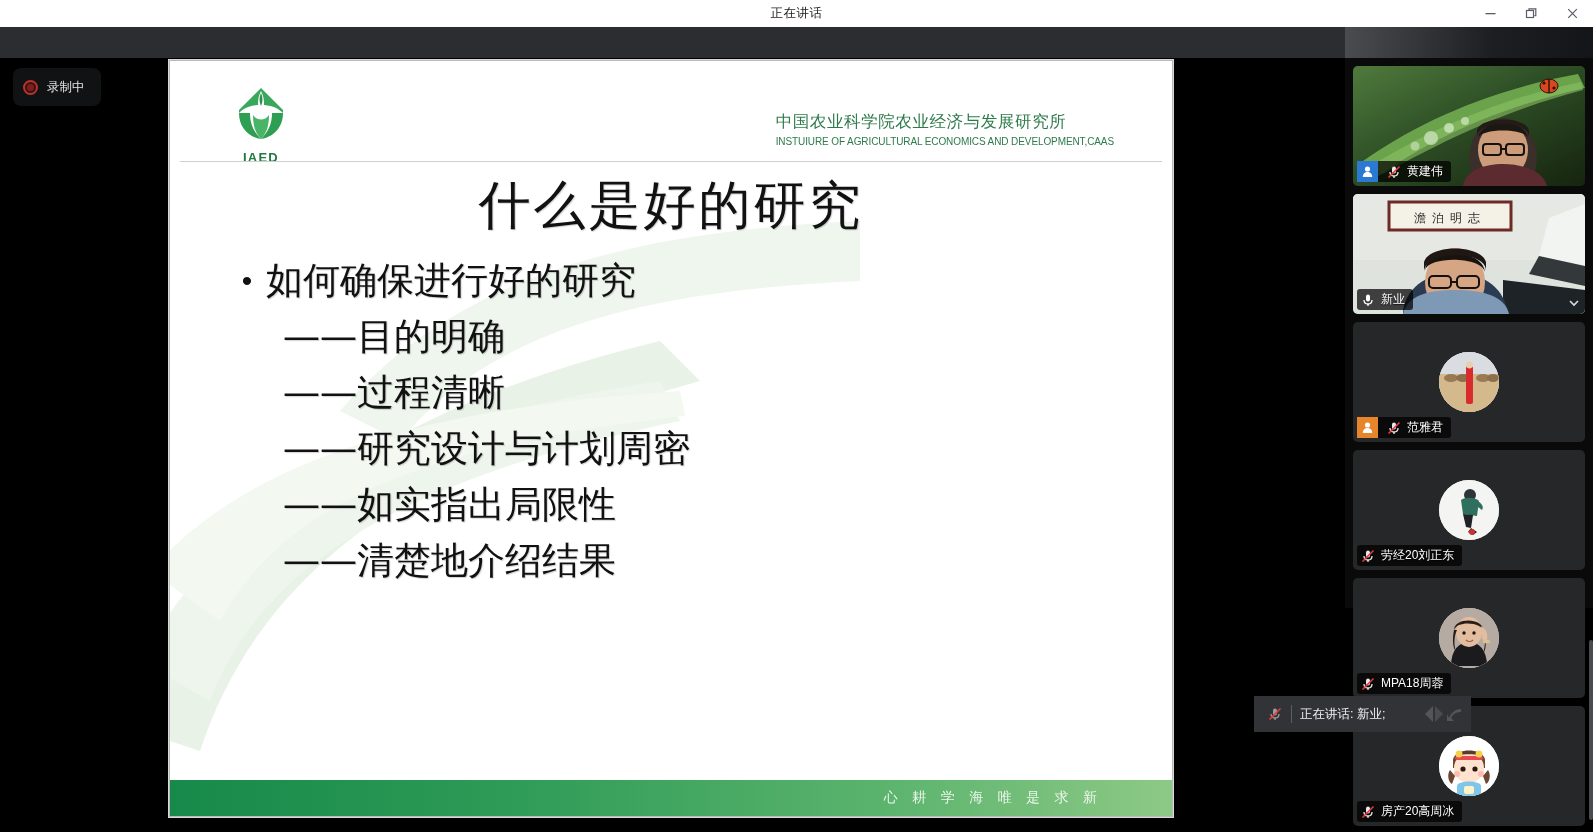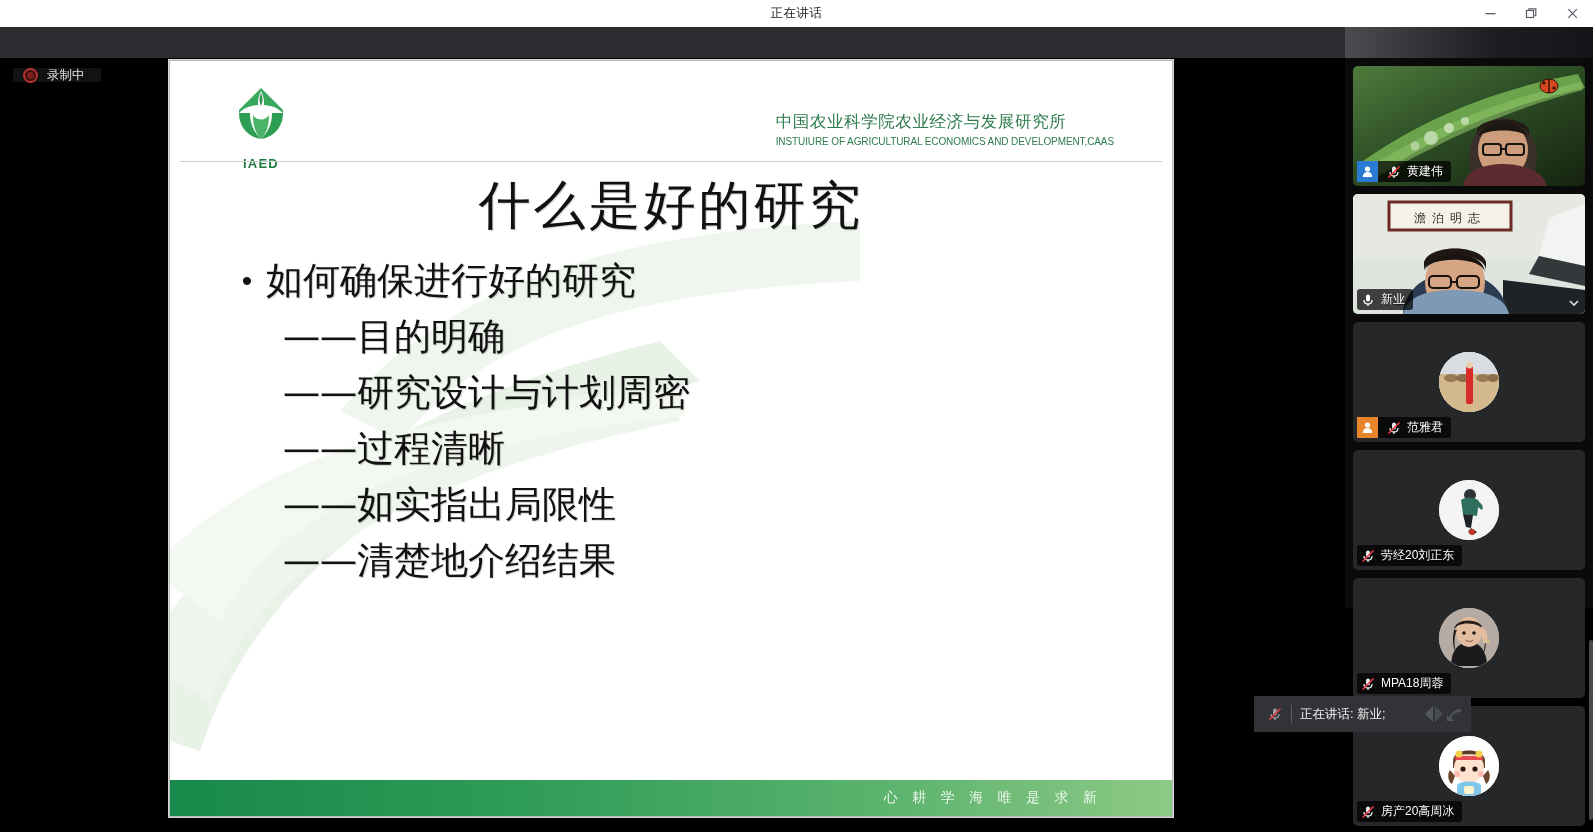--- a/index.html
+++ b/index.html
@@ -43,22 +43,22 @@
 
   
   .stage {
     position: absolute; left: 0; top: 58px; width: 1345px; height: 774px;
     background: #000;
   }
 
   
   .rec-badge {
     position: absolute; left: 13px; top: 10px;
-    height: 14px; padding: 0 16px 0 10px;
-    background: #111214; border-radius: 0;
+    height: 38px; padding: 0 16px 0 10px;
+    background: #111214; border-radius: 8px;
     display: flex; align-items: center; gap: 9px;
   }
   .rec-dot {
     width: 15px; height: 15px; border-radius: 50%;
     border: 2px solid #b8322e; background: #3a1211;
     position: relative;
   }
   .rec-dot::after {
     content:""; position:absolute; inset:2px; border-radius:50%;
     background: #7d1f1d;
@@ -80,21 +80,21 @@
 
   .slide-head {
     position: absolute; left: 0; top: 0; width: 100%; height: 100px;
   }
   .logo {
     position: absolute; left: 57px; top: 24px; width: 68px; text-align: center;
   }
   .logo svg { display: block; margin: 0 auto; }
   .logo-text {
     font-size: 13px; font-weight: bold; color: #1f7a3f;
-    letter-spacing: 1.2px; margin-top: 15px;
+    letter-spacing: 1.2px; margin-top: 9px;
   }
   .org {
     position: absolute; right: 58px; top: 50px; text-align: left;
   }
   .org-cn {
     font-size: 16.5px; color: #2d7a4b; letter-spacing: .6px; white-space: nowrap;
   }
   .org-en {
     font-size: 10px; color: #2d7a4b; letter-spacing: -.1px;
     margin-top: 3px; white-space: nowrap;
@@ -281,22 +281,22 @@
       </div>
 
       <div class="slide-title">什么是好的研究</div>
 
       <div class="bullets">
         <div class="b-row">
           <span class="b-dot">•</span>
           <span class="b-main">如何确保进行好的研究</span>
         </div>
         <div class="b-sub">——目的明确</div>
+        <div class="b-sub">——过程清晰</div>
         <div class="b-sub">——研究设计与计划周密</div>
-        <div class="b-sub">——过程清晰</div>
         <div class="b-sub">——如实指出局限性</div>
         <div class="b-sub">——清楚地介绍结果</div>
       </div>
 
       <div class="slide-foot">
         <span class="foot-text">心 耕 学 海  唯 是 求 新</span>
       </div>
     </div>
   </div>
 

